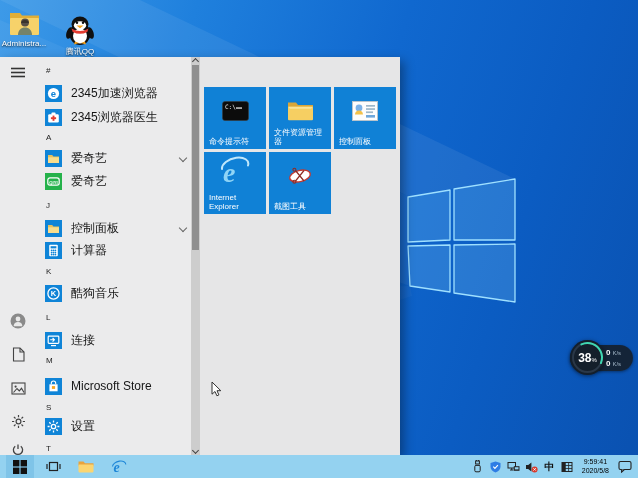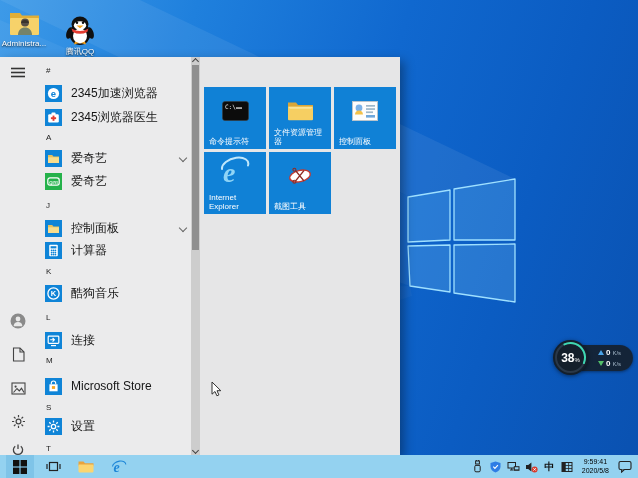--- a/index.html
+++ b/index.html
@@ -18,21 +18,21 @@
   .speed-widget{position:absolute;left:553px;top:340px;width:82px;height:36px;}
   .sw-pill{position:absolute;left:17px;top:5px;width:63px;height:26px;border-radius:13px;
     background:rgba(22,33,46,.92);box-shadow:0 1px 3px rgba(0,0,0,.4);}
   .sw-row{position:absolute;left:28px;height:12px;display:flex;align-items:center;gap:2px;color:#fff;}
   .sw-row.r1{top:1.5px}.sw-row.r2{top:12.5px}
   .arr{width:0;height:0;border-left:3px solid transparent;border-right:3px solid transparent;}
   .arr.up{border-bottom:5px solid #4aa3e8}
   .arr.down{border-top:5px solid #54c06a}
   .sw-val{font-size:8px;font-weight:bold}
   .sw-unit{font-size:6px;color:#9fb2c4}
-  .sw-circle{position:absolute;left:0;top:0;width:35px;height:35px;border-radius:50%;
+  .sw-circle{position:absolute;left:17px;top:0;width:35px;height:35px;border-radius:50%;
     background:#141f2b;box-shadow:0 1px 4px rgba(0,0,0,.5);}
   .sw-pct{position:absolute;inset:0;display:flex;align-items:center;justify-content:center;color:#fff;}
   .sw-pct .num{font-size:12px;font-weight:bold}
   .sw-pct .sign{font-size:6px;margin-top:4px}
   .sw-ring{position:absolute;inset:0}
 
   
   .start-menu{position:absolute;left:0;top:57px;width:400px;height:398px;background:#ebebec;
     box-shadow:4px 4px 10px rgba(0,0,0,.35);}
   .tile-panel{position:absolute;left:200px;top:0;width:200px;height:398px;background:#e6e6e7;}

